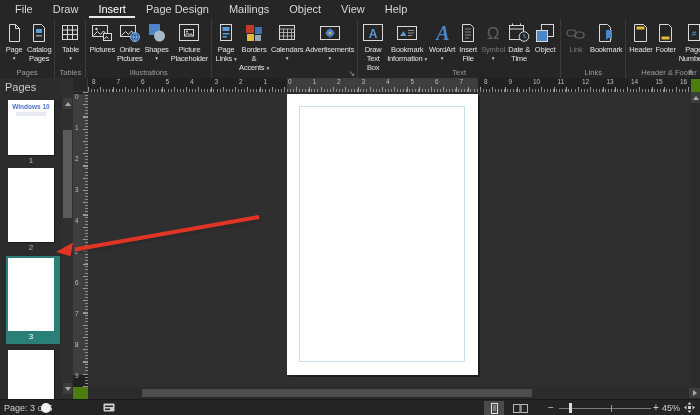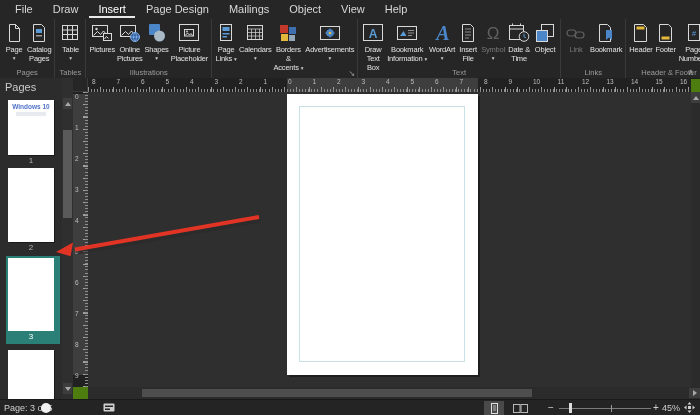--- a/index.html
+++ b/index.html
@@ -219,36 +219,36 @@
               <rect x="7.5" y="5" width="7" height="4" fill="#5b9bd5"></rect>
               <rect x="7.5" y="11" width="7" height="1.5" fill="#5b9bd5"></rect>
               <rect x="7.5" y="14" width="4.5" height="1.5" fill="#5b9bd5"></rect>
             </svg>
         </span>
         <span class="rlabel drop w26">Page Links</span>
       </div>
       <div class="rbtn">
         <span class="ricon">
           <svg width="24" height="22" viewBox="0 0 24 22">
-              <rect x="4.5" y="3.5" width="15" height="14" fill="none" stroke="#d9d9d9"></rect>
-              <path d="M4.5 7h15M8.5 7v10.5M12.5 7v10.5M16.5 7v10.5M4.5 10.5h15M4.5 14h15" stroke="#d9d9d9" fill="none" stroke-width=".7"></path>
-            </svg>
-        </span>
-        <span class="rlabel drop-below w40">Calendars</span>
-      </div>
-      <div class="rbtn">
-        <span class="ricon">
-          <svg width="24" height="22" viewBox="0 0 24 22">
               <rect x="4" y="3" width="8" height="8" fill="#c0392b"></rect>
               <rect x="13" y="5" width="7" height="7" fill="#3f6fae"></rect>
               <rect x="5" y="12" width="7" height="7" fill="#e3b93c"></rect>
               <rect x="13" y="13" width="6" height="6" fill="#95a8ba"></rect>
             </svg>
         </span>
         <span class="rlabel drop w44">Borders &amp; Accents</span>
+      </div>
+      <div class="rbtn">
+        <span class="ricon">
+          <svg width="24" height="22" viewBox="0 0 24 22">
+              <rect x="4.5" y="3.5" width="15" height="14" fill="none" stroke="#d9d9d9"></rect>
+              <path d="M4.5 7h15M8.5 7v10.5M12.5 7v10.5M16.5 7v10.5M4.5 10.5h15M4.5 14h15" stroke="#d9d9d9" fill="none" stroke-width=".7"></path>
+            </svg>
+        </span>
+        <span class="rlabel drop-below w40">Calendars</span>
       </div>
       <div class="rbtn">
         <span class="ricon">
           <svg width="24" height="22" viewBox="0 0 24 22">
               <rect x="2.5" y="4.5" width="19" height="13" fill="none" stroke="#d9d9d9"></rect>
               <path d="M12 6.5v2M12 13.5v2M7.5 11h2M14.5 11h2" stroke="#4a86c8" stroke-width="1.4"></path>
               <circle cx="12" cy="11" r="3.8" fill="#4a86c8"></circle>
               <circle cx="12" cy="11" r="1.3" fill="#e3b93c"></circle>
             </svg>
         </span>

